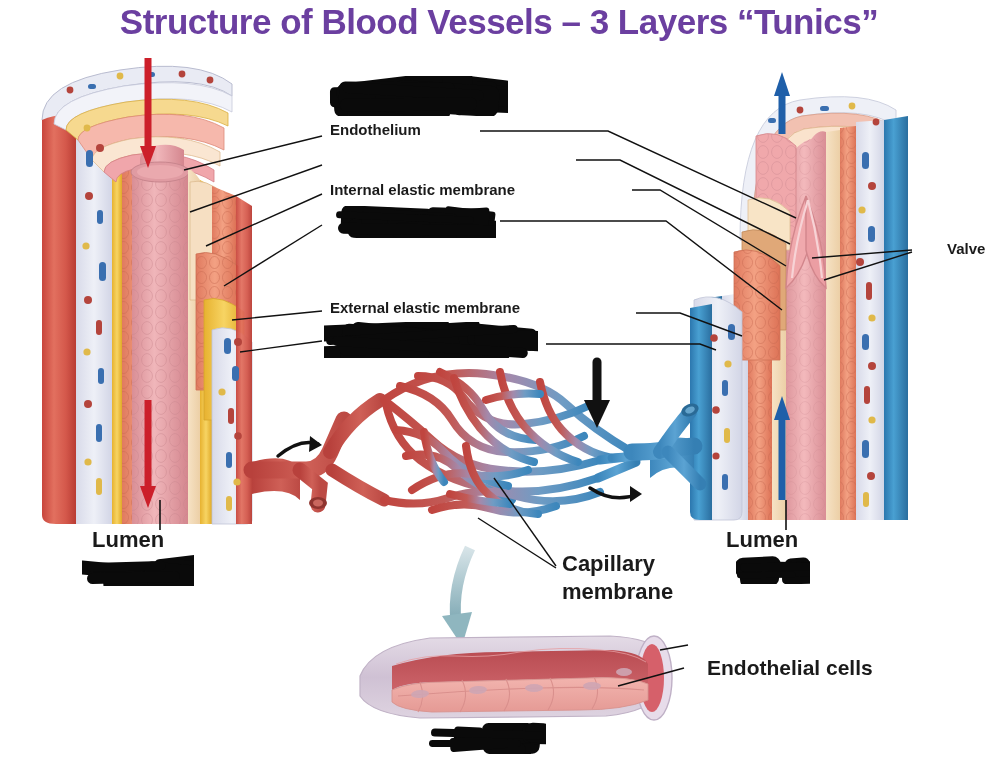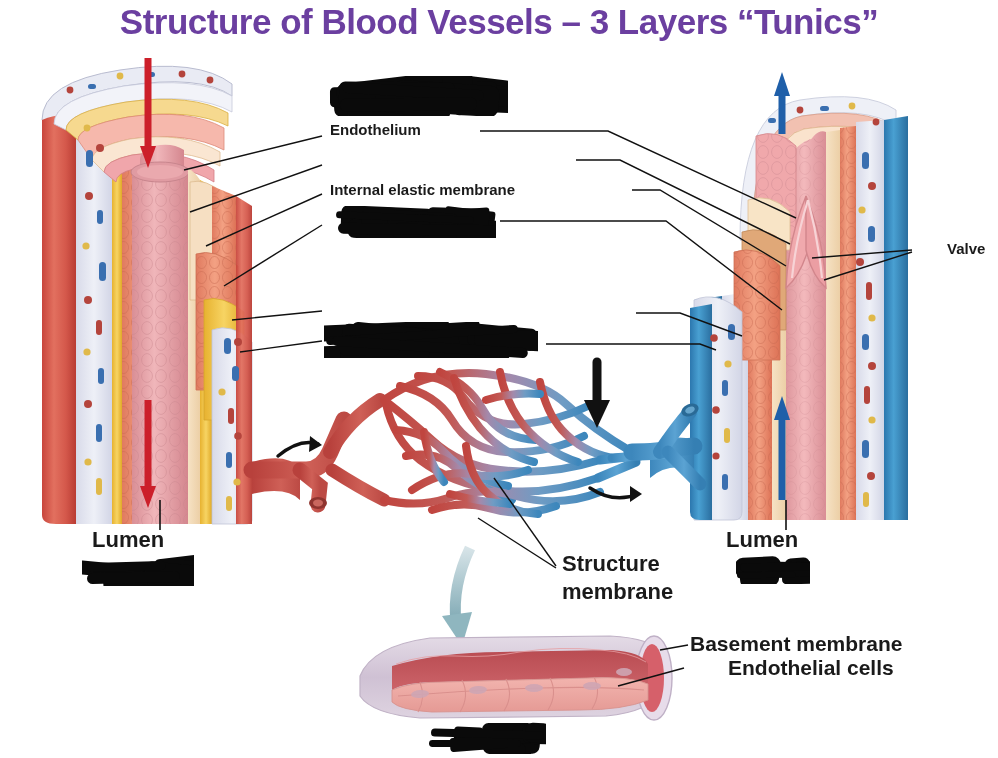--- a/index.html
+++ b/index.html
@@ -439,33 +439,33 @@
       <path d="M660 650 L688 645"></path>
       <path d="M618 686 L684 668"></path>
     </g>
   </svg>
 
   <div class="lab s23" style="left:330px; top:122px;">Endothelium</div>
 
 
   <div class="lab s23" style="left:330px; top:182px;">Internal elastic membrane</div>
 
+  <div class="lab s23" style="left:330px; top:300px;">External elastic membrane</div>
 
   <div class="lab s23" style="left:918px; top:241px;margin-left:29px;">Valve</div>
 
   <div class="lab s22" style="left:92px; top:528px;">Lumen</div>
 
   <div class="lab s22" style="left:726px; top:528px;">Lumen</div>
 
-  <div class="lab s22 ctr" style="left:562px; top:552px;">Structure</div>
+  <div class="lab s22 ctr" style="left:562px; top:552px;">Capillary</div>
   <div class="lab s22 ctr" style="left:562px; top:580px;">membrane</div>
 
-  <div class="lab s21" style="left:690px; top:633px;">Basement membrane</div>
-
-  <div class="lab s21" style="left:728px; top:657px;">Endothelial cells</div>
+
+  <div class="lab s21" style="left:707px; top:657px;">Endothelial cells</div>
 
   <div class="redact" id="rd0" style="left: 322px; top: 76px; width: 186px; height: 40px;">
       <i style="width: 106.919px; height: 16.6424px; left: 11.6743px; top: 19.5312px; border-radius: 6.47198px; transform: rotate(-4.3deg);"></i>
       <i style="width: 50.5081px; height: 27.78px; left: 137.849px; top: 1.88175px; border-radius: 5.59123px; transform: rotate(6.95deg);"></i>
       <i style="width: 103.77px; height: 23.1926px; left: 107.525px; top: 9.41108px; border-radius: 8.82874px; transform: rotate(3.53deg);"></i>
       <i style="width: 87.5638px; height: 23.3715px; left: 72.9241px; top: 3.59523px; border-radius: 7.64404px; transform: rotate(3.51deg);"></i>
       <i style="width: 42.9806px; height: 32.8661px; left: 132.497px; top: 6.01016px; border-radius: 5.09116px; transform: rotate(-1.29deg);"></i>
       <i style="width: 85.8406px; height: 20.0213px; left: 8.43727px; top: 10.9479px; border-radius: 4.46634px; transform: rotate(-0.27deg);"></i>
       <i style="width: 81.8148px; height: 22.6359px; left: 24.7891px; top: 18.4619px; border-radius: 4.81806px; transform: rotate(0.08deg);"></i>
       <i style="width: 73.6803px; height: 16.1254px; left: 125.623px; top: 20.4628px; border-radius: 8.34838px; transform: rotate(2.4deg);"></i>

